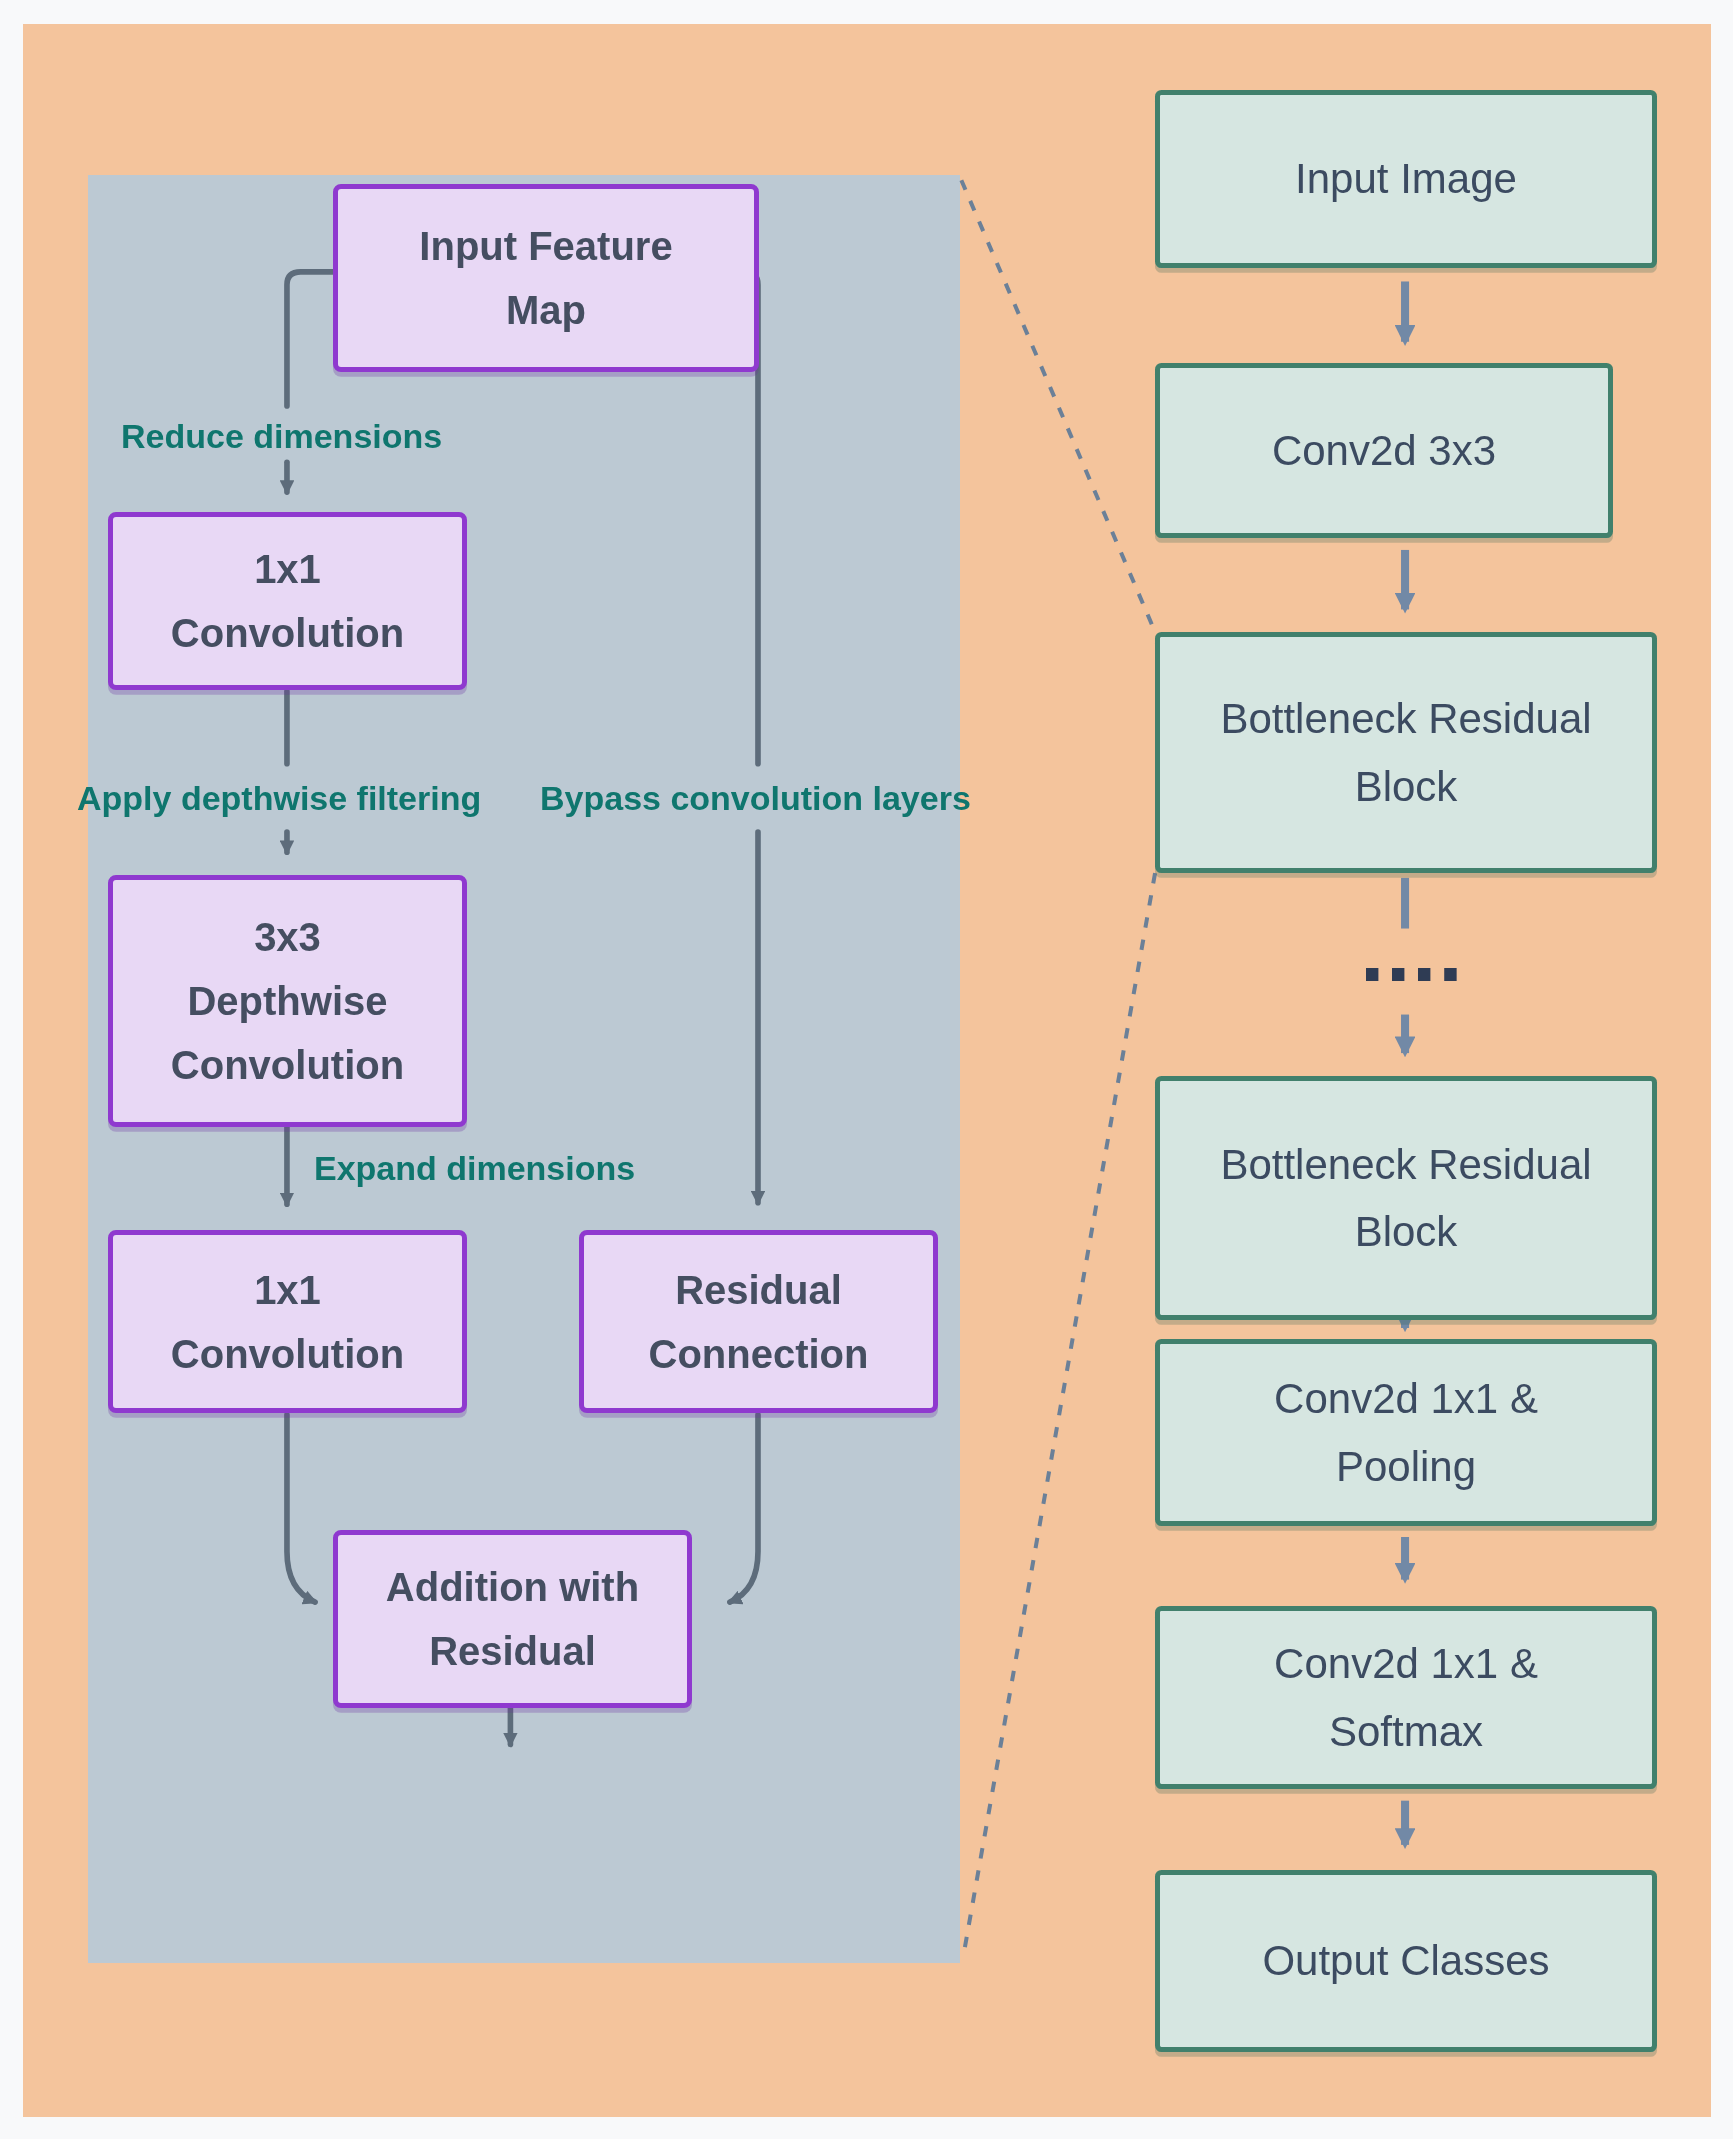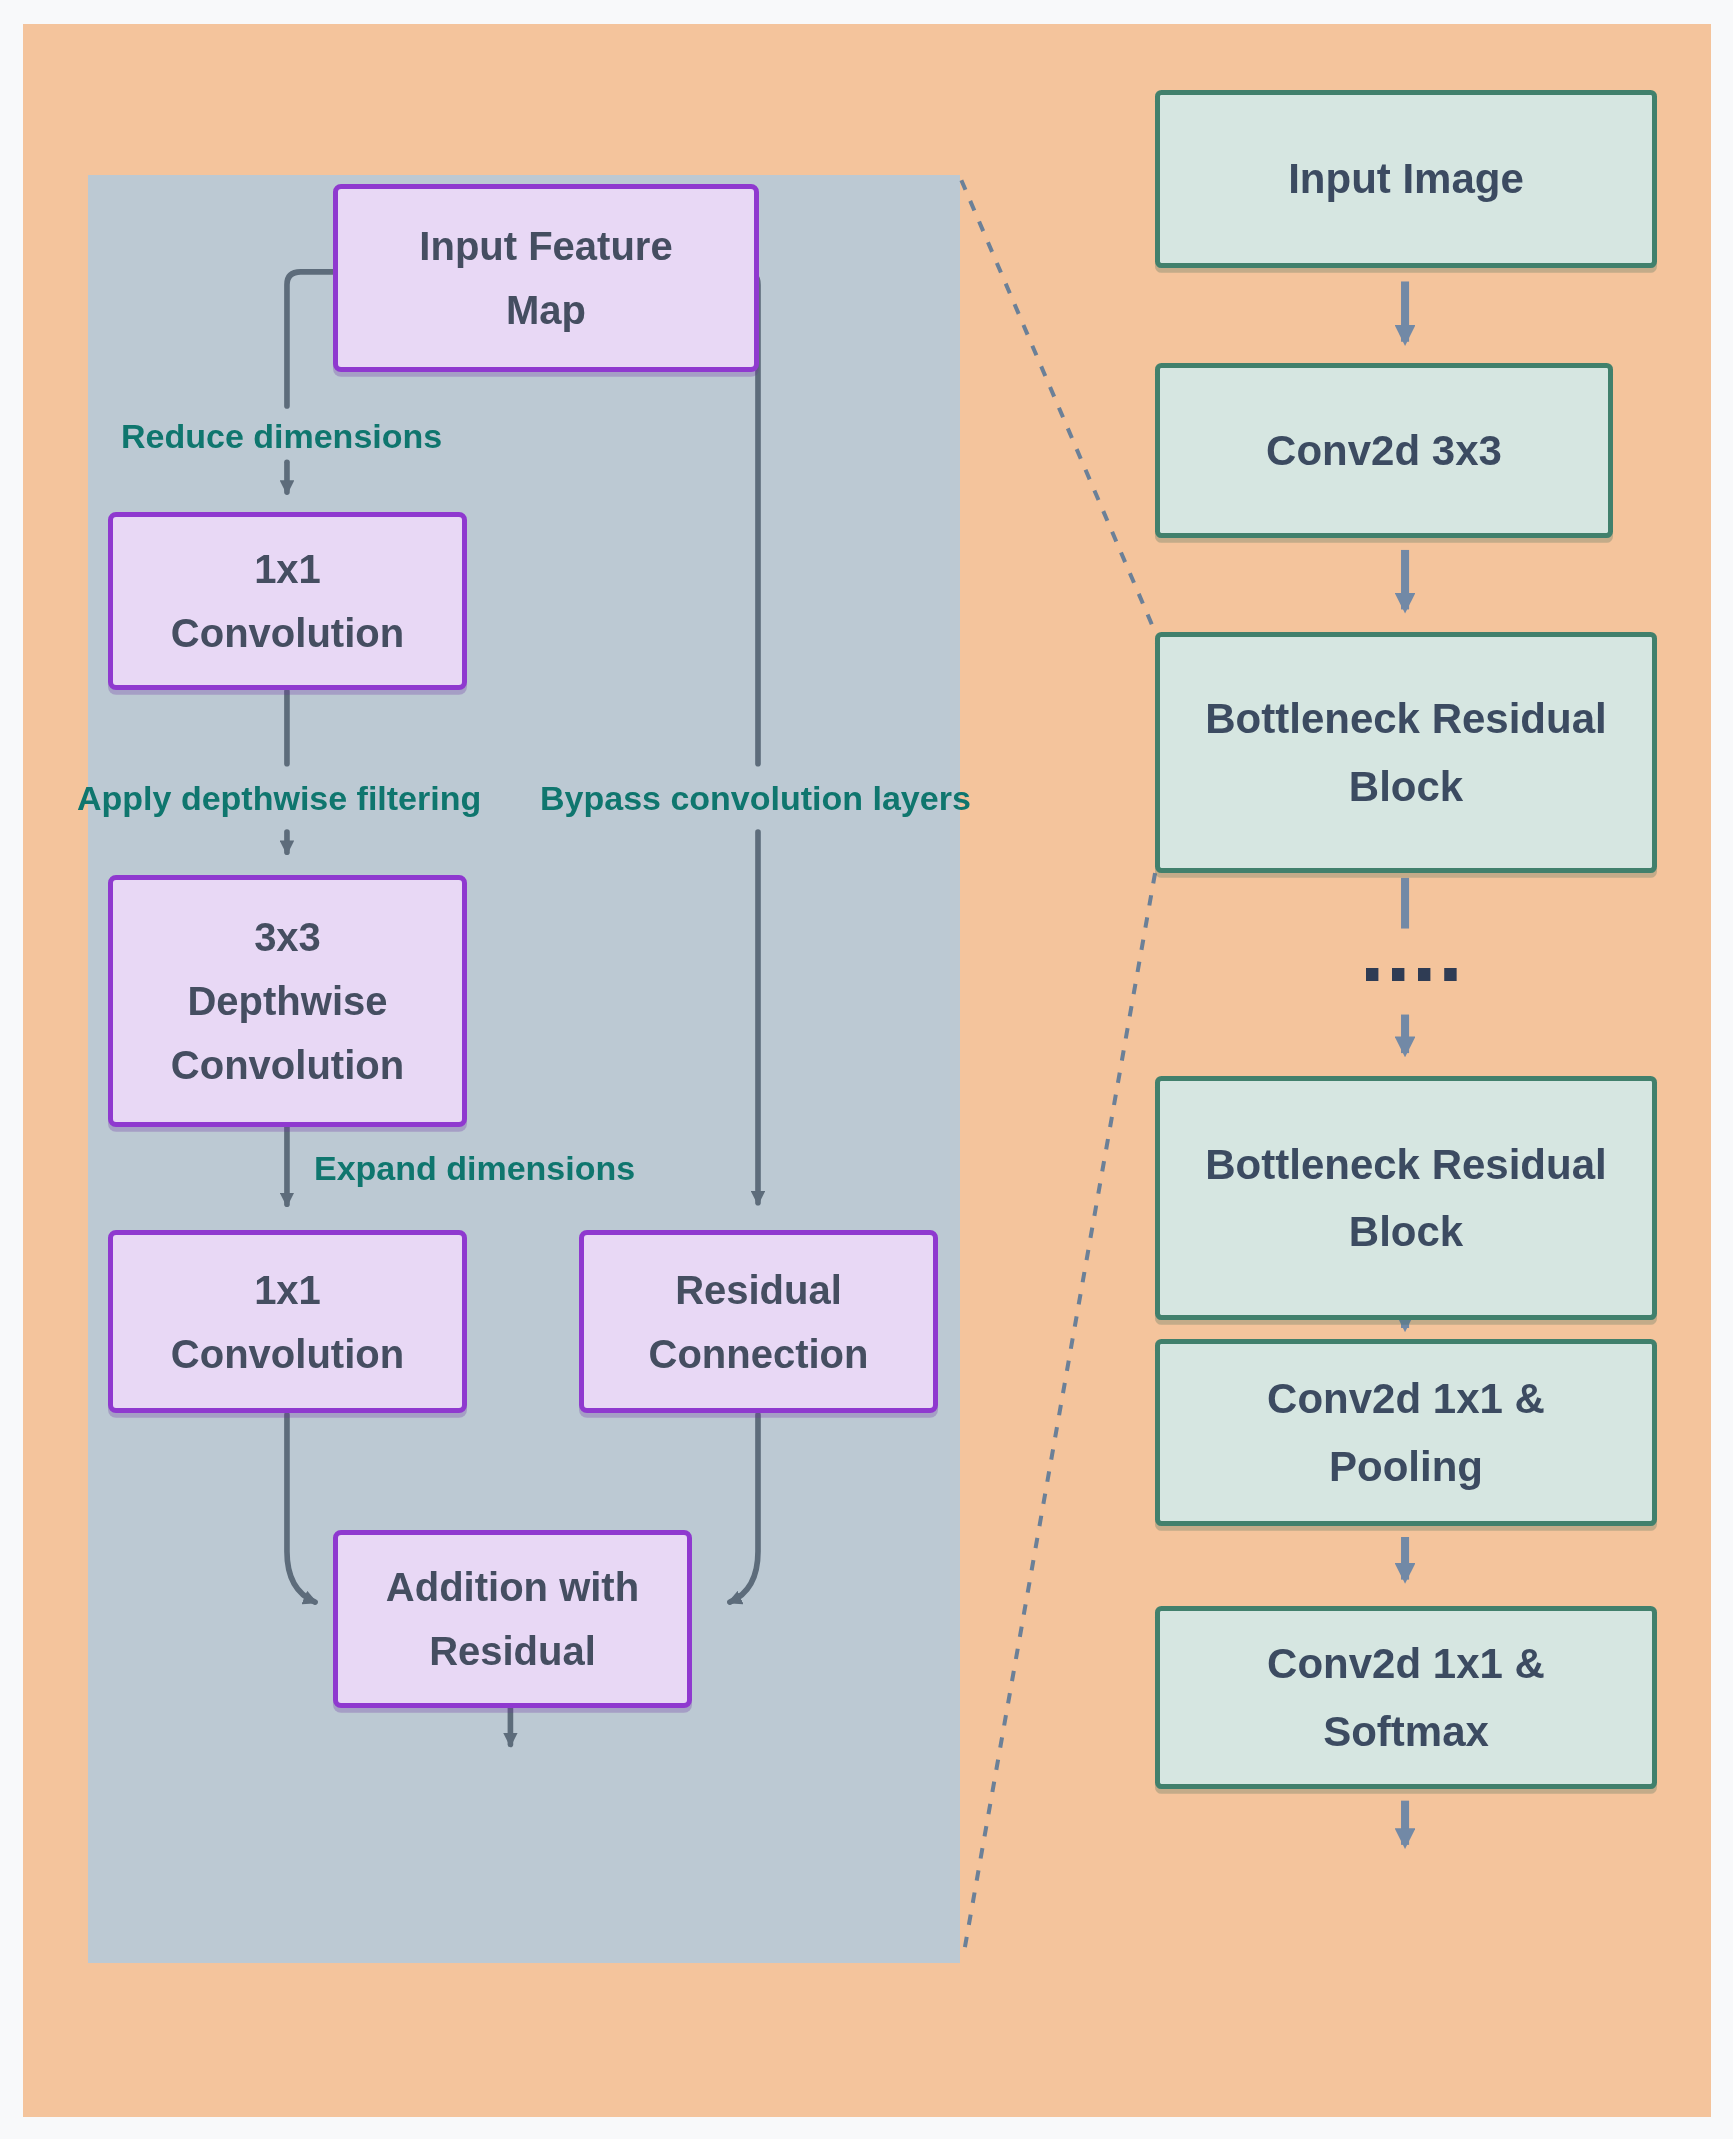--- a/index.html
+++ b/index.html
@@ -22,21 +22,21 @@
     display:flex;align-items:center;justify-content:center;
     text-align:center;white-space:pre-line;
   }
   .pbox{
     background:#e8d8f5;border:5.6px solid #8f39cf;border-radius:8px;
     color:#454e61;font-size:40px;font-weight:600;line-height:1.6;
     box-shadow:0 4.8px 0 rgba(109,47,160,0.28);
   }
   .tbox{
     background:#d6e6e1;border:5.6px solid #41806c;border-radius:6.4px;
-    color:#3c4b61;font-size:42px;font-weight:700;line-height:1.6;
+    color:#3c4b61;font-size:42px;font-weight:400;line-height:1.6;
     box-shadow:0 4.8px 0 rgba(47,94,79,0.25);
   }
   .lab{
     position:absolute;color:#0f766e;font-size:34px;font-weight:700;
     line-height:1.2;white-space:nowrap;
   }
   #ellipsis-dots{
     position:absolute;left:1360px;top:907px;width:96px;height:96px;
     color:#2f3c54;font-size:88px;font-weight:700;letter-spacing:1.6px;
     text-align:center;line-height:1.0;
@@ -109,14 +109,15 @@
   <div class="node tbox" style="left:1155px;top:363px;width:458px;height:175px;">Conv2d 3x3</div>
   <div class="node tbox" style="left:1155px;top:632px;width:502px;height:241px;">Bottleneck Residual
 Block</div>
   <div id="ellipsis-dots">....</div>
   <div class="node tbox" style="left:1155px;top:1076px;width:502px;height:244px;">Bottleneck Residual
 Block</div>
   <div class="node tbox" style="left:1155px;top:1339px;width:502px;height:187px;">Conv2d 1x1 &amp;
 Pooling</div>
   <div class="node tbox" style="left:1155px;top:1606px;width:502px;height:183px;">Conv2d 1x1 &amp;
 Softmax</div>
+  <div class="node tbox" style="left:1155px;top:1870px;width:502px;height:182px;">Output Classes</div>
 </div>
 
 
 </body></html>

